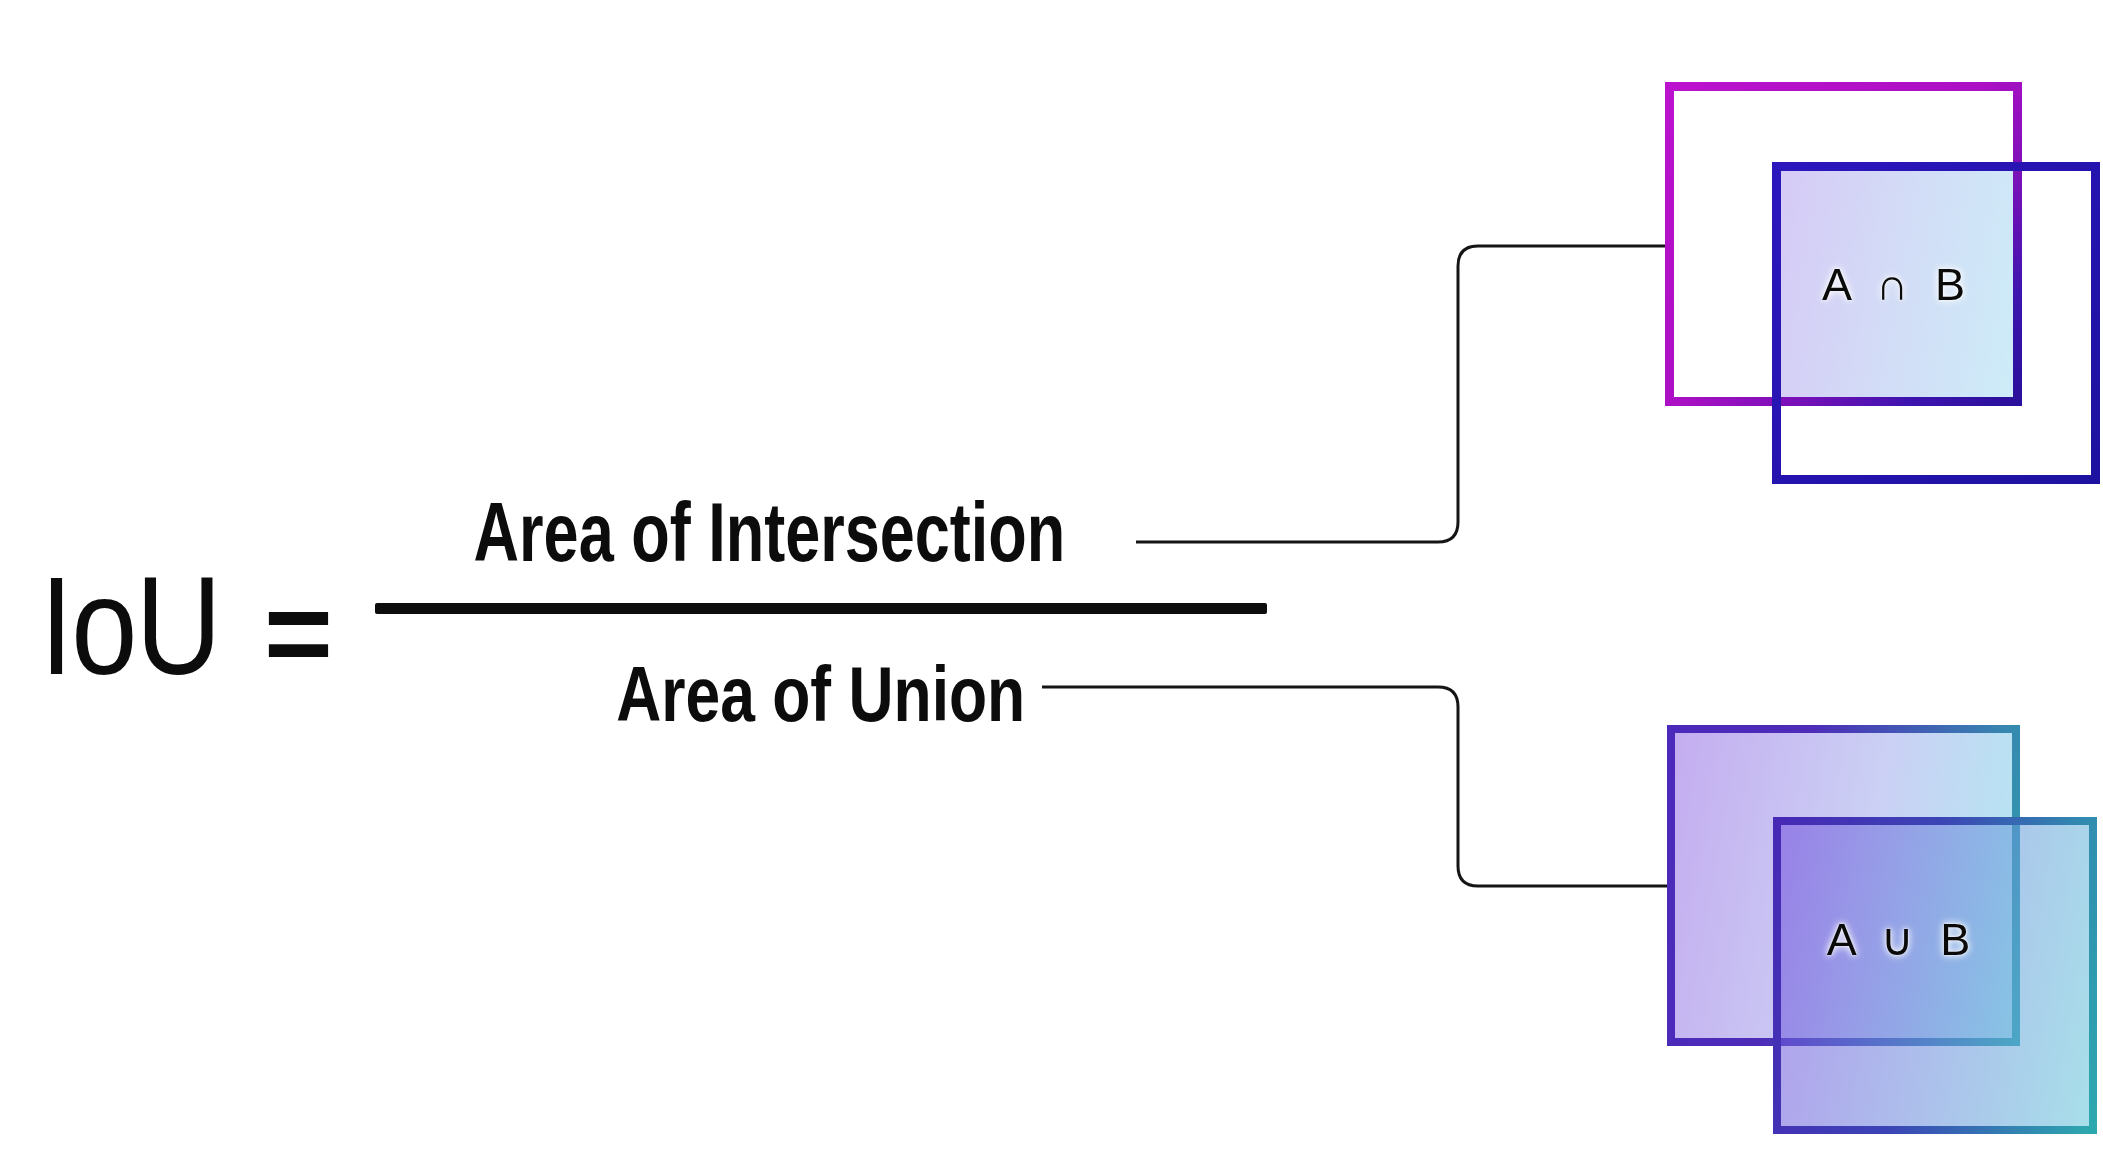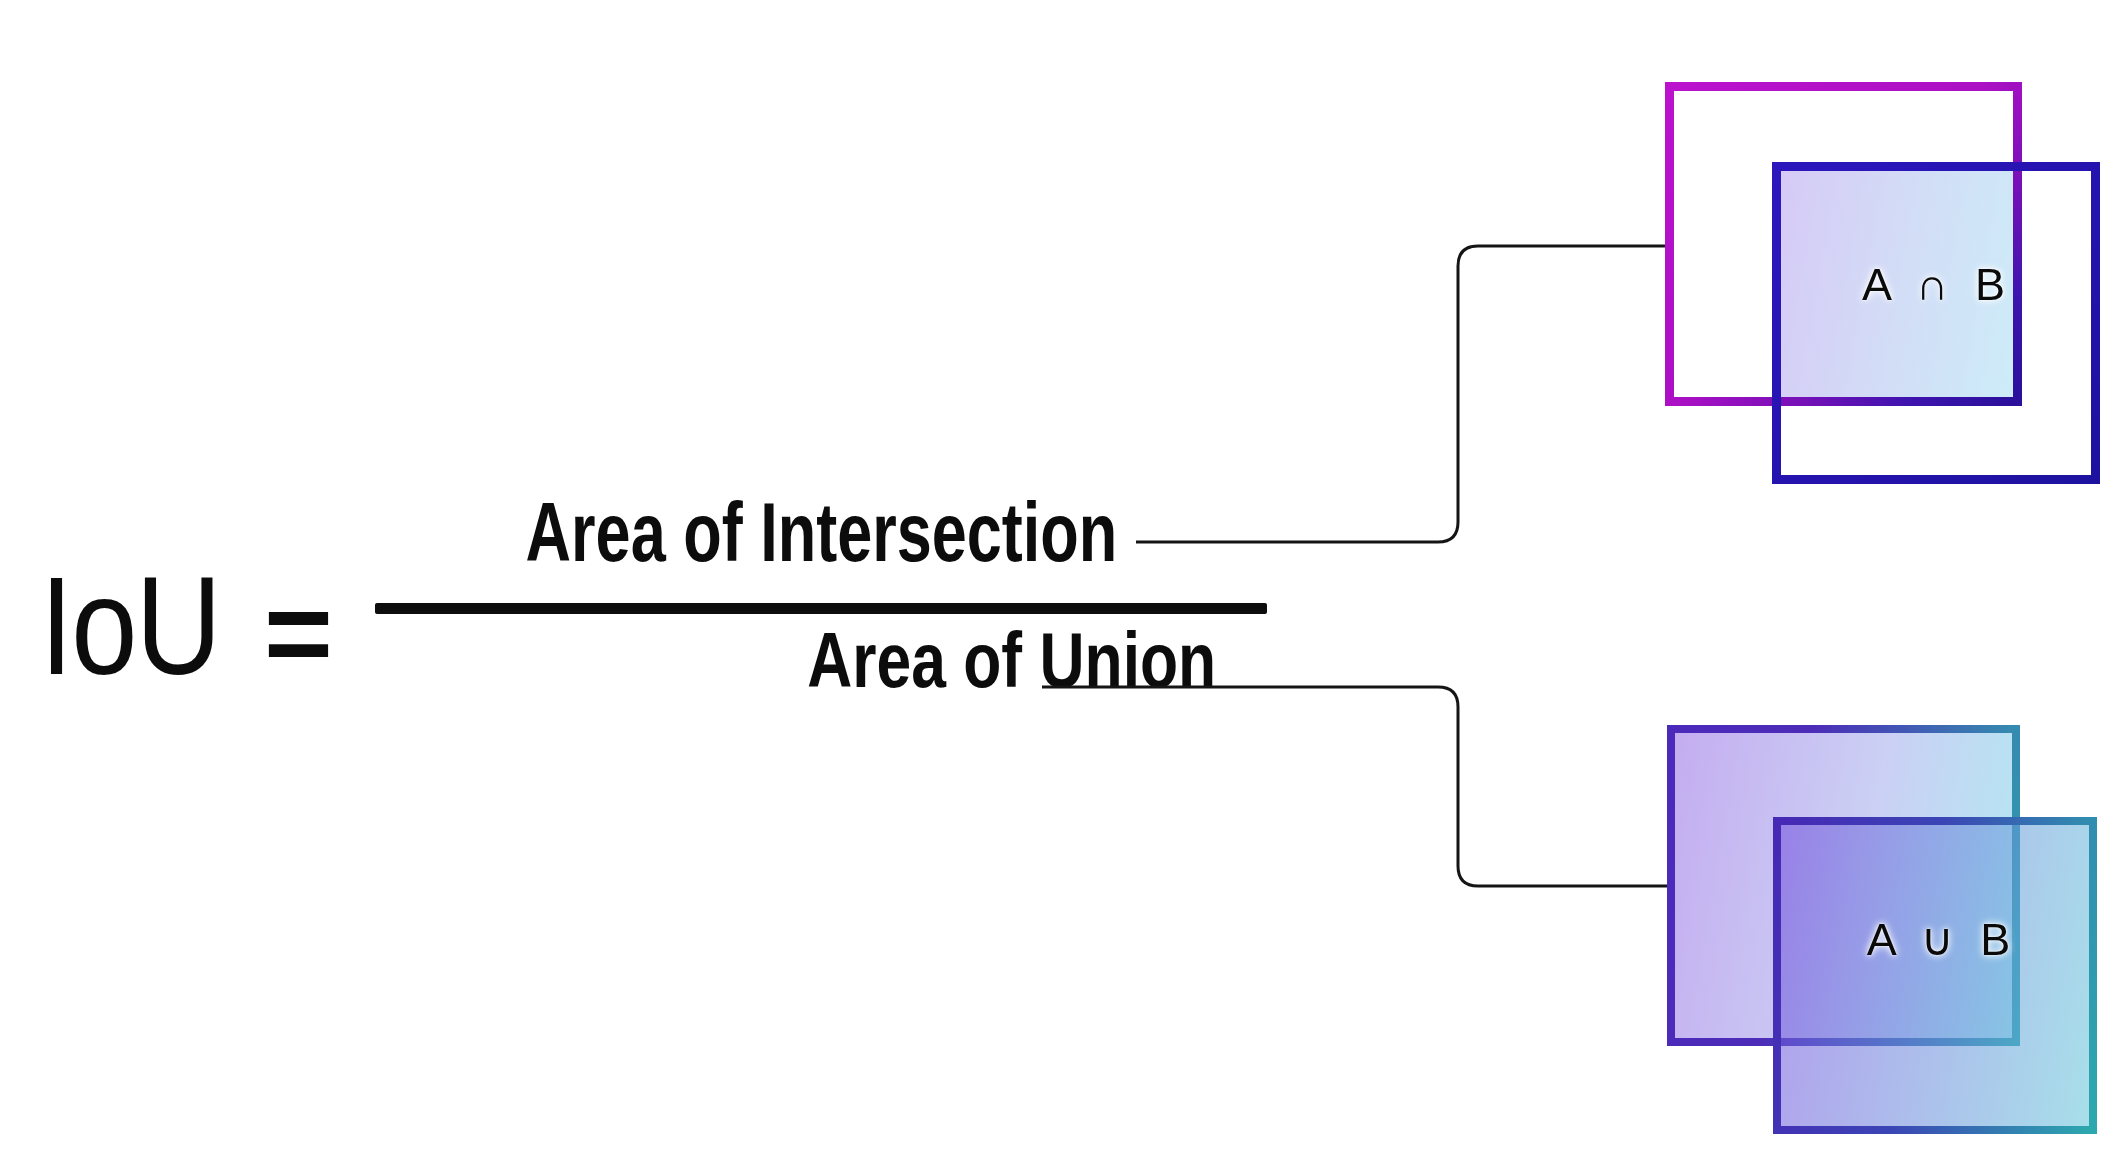--- a/index.html
+++ b/index.html
@@ -40,21 +40,20 @@
     margin-left: 12px;
     vertical-align: baseline;
   }
 
   .fraction-numerator {
     position: absolute;
     left: 375px;
     top: 490px;
     width: 892px;
     line-height: 1;
-    text-align: center;
     font-size: 84px;
     font-weight: 700;
     white-space: nowrap;
   }
   .fraction-numerator .condense {
     display: inline-block;
     transform: scaleX(0.75);
     transform-origin: center bottom;
   }
   .fraction-bar {
@@ -62,24 +61,24 @@
     left: 375px;
     top: 603px;
     width: 892px;
     height: 11px;
     background: #0d0d0d;
     border-radius: 2px;
   }
   .fraction-denominator {
     position: absolute;
     left: 375px;
-    top: 621px;
+    top: 655px;
     width: 892px;
     line-height: 1;
-    text-align: right;
+    text-align: center;
     font-size: 78px;
     font-weight: 700;
     white-space: nowrap;
   }
   .fraction-denominator .condense {
     display: inline-block;
     transform: scaleX(0.80);
     transform-origin: center bottom;
   }
 
@@ -148,21 +147,20 @@
   .region-label {
     position: absolute;
     transform: translate(-50%, -50%);
     font-size: 45px;
     font-weight: 400;
     letter-spacing: 7px;
     color: #0a0a0a;
     white-space: nowrap;
     text-shadow: 0 0 2px #ffffff, 0 0 6px rgba(255,255,255,0.95), 0 0 10px rgba(255,255,255,0.8);
     z-index: 5;
-    margin-left: 40px;
   }
   .label-intersection { left: 1897px; top: 285px; }
   .label-union { left: 1902px; top: 939px; }
 </style>
 </head>
 <body>
 
 <div class="canvas">
 
   <svg class="connector-layer" viewBox="0 0 2103 1156" xmlns="http://www.w3.org/2000/svg">

